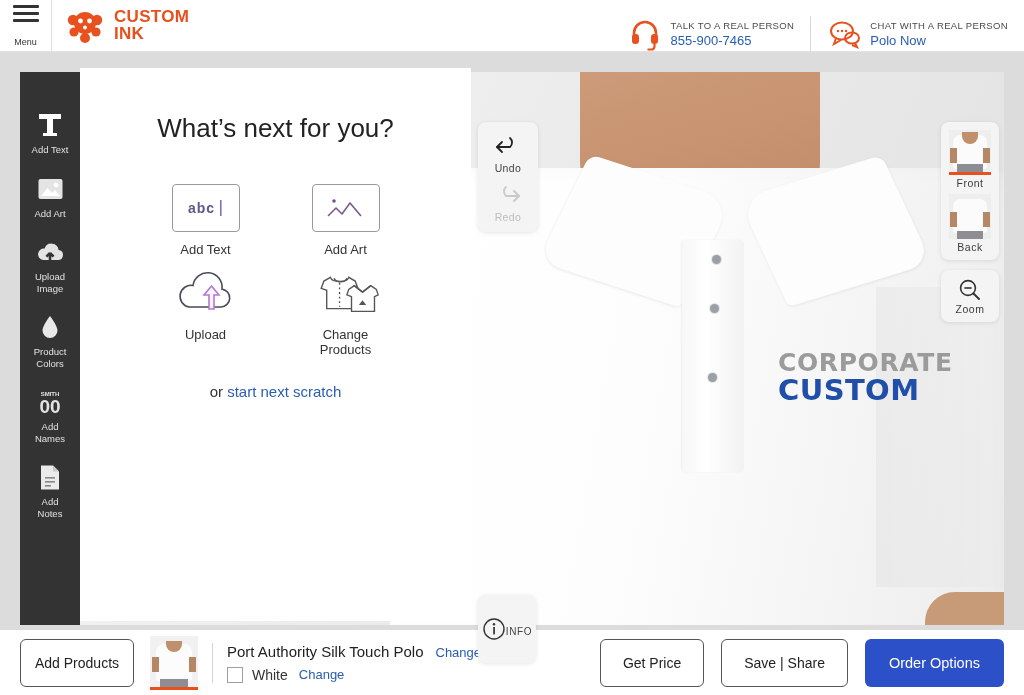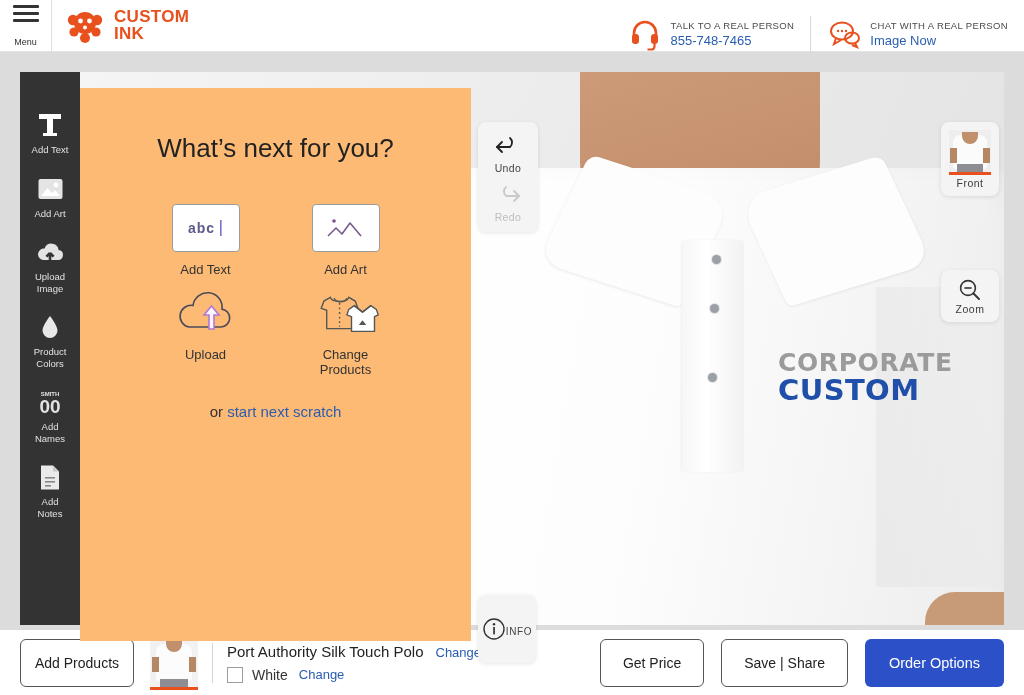--- a/index.html
+++ b/index.html
@@ -98,22 +98,22 @@
     position: absolute; left: 20px; top: 20px; width: 60px; height: 553px;
     background: #333333; display: flex; flex-direction: column;
     align-items: center; padding-top: 30px; z-index: 5;
   }
   .tool { width: 60px; padding: 8px 2px 10px; text-align: center; cursor: pointer; }
   .tool-ico { height: 30px; display: flex; align-items: center; justify-content: center; }
   .tool-label { font-size: 9.5px; color: #e2e2e2; line-height: 11.5px; margin-top: 4px; }
 
   
   .design-panel {
-    position: absolute; left: 80px; top: 36px; width: 391px; height: 553px;
-    background: #fdba74; z-index: 4;
+    position: absolute; left: 80px; top: 16px; width: 391px; height: 553px;
+    background: #ffffff; z-index: 4;
   }
   .dp-title {
     text-align: center; font-size: 26px; color: #222; margin-top: 45px; font-weight: normal;
   }
   .dp-grid {
     margin: 40px auto 0; width: 280px;
     display: grid; grid-template-columns: 1fr 1fr; row-gap: 12px;
   }
   .dp-cell { text-align: center; cursor: pointer; }
   .dp-box {
@@ -241,39 +241,39 @@
         <div class="support-ico">
           <svg width="34" height="34" viewBox="0 0 34 34">
             <path d="M6 20v-4a11 11 0 0 1 22 0v4" fill="none" stroke="#e8501e" stroke-width="2.6"></path>
             <rect x="4" y="17" width="7" height="10" rx="3.2" fill="#e8501e"></rect>
             <rect x="23" y="17" width="7" height="10" rx="3.2" fill="#e8501e"></rect>
             <path d="M26.5 27v2.5a3 3 0 0 1-3 3h-4" fill="none" stroke="#e8501e" stroke-width="2.2"></path>
           </svg>
         </div>
         <div>
           <div class="support-top">TALK TO A REAL PERSON</div>
-          <div class="support-bot">855-748-7465</div>
+          <div class="support-bot">855-900-7465</div>
         </div>
       </div>
 
       <div class="support-item">
         <div class="support-ico">
           <svg width="34" height="34" viewBox="0 0 34 34">
             <ellipse cx="15" cy="14" rx="11" ry="8.6" fill="none" stroke="#e8501e" stroke-width="2"></ellipse>
             <path d="M9 21l-2 6 7-4" fill="none" stroke="#e8501e" stroke-width="2"></path>
             <ellipse cx="25" cy="21" rx="7" ry="5.6" fill="none" stroke="#e8501e" stroke-width="2"></ellipse>
             <path d="M28 26l2 4-5-2" fill="none" stroke="#e8501e" stroke-width="2"></path>
             <circle cx="11" cy="14" r="1.2" fill="#e8501e"></circle>
             <circle cx="15" cy="14" r="1.2" fill="#e8501e"></circle>
             <circle cx="19" cy="14" r="1.2" fill="#e8501e"></circle>
           </svg>
         </div>
         <div>
           <div class="support-top">CHAT WITH A REAL PERSON</div>
-          <div class="support-bot">Image Now</div>
+          <div class="support-bot">Polo Now</div>
         </div>
       </div>
     </div>
   </div>
 
   <div class="stage">
 
     <div class="canvas-area">
       <div class="photo">
         <div class="bg-wall"></div>
@@ -459,20 +459,29 @@
       <div class="view-item active">
         <div class="view-thumb">
           <div class="thumb-shirt"></div>
           <div class="thumb-skin"></div>
           <div class="thumb-arm-l"></div>
           <div class="thumb-arm-r"></div>
           <div class="thumb-pants"></div>
         </div>
         <div class="view-label">Front</div>
       </div>
+      <div class="view-item">
+        <div class="view-thumb">
+          <div class="thumb-shirt"></div>
+          <div class="thumb-arm-l"></div>
+          <div class="thumb-arm-r"></div>
+          <div class="thumb-pants"></div>
+        </div>
+        <div class="view-label">Back</div>
+      </div>
     </div>
 
     <div class="float zoomctl">
       <svg width="26" height="24" viewBox="0 0 26 24">
         <circle cx="11" cy="10" r="7.4" fill="none" stroke="#333" stroke-width="1.6"></circle>
         <rect x="7.4" y="9.2" width="7.2" height="1.6" fill="#333"></rect>
         <path d="M16.5 15.5L22 21" stroke="#333" stroke-width="1.9" stroke-linecap="round"></path>
       </svg>
       <div class="zoom-label">Zoom</div>
     </div>

